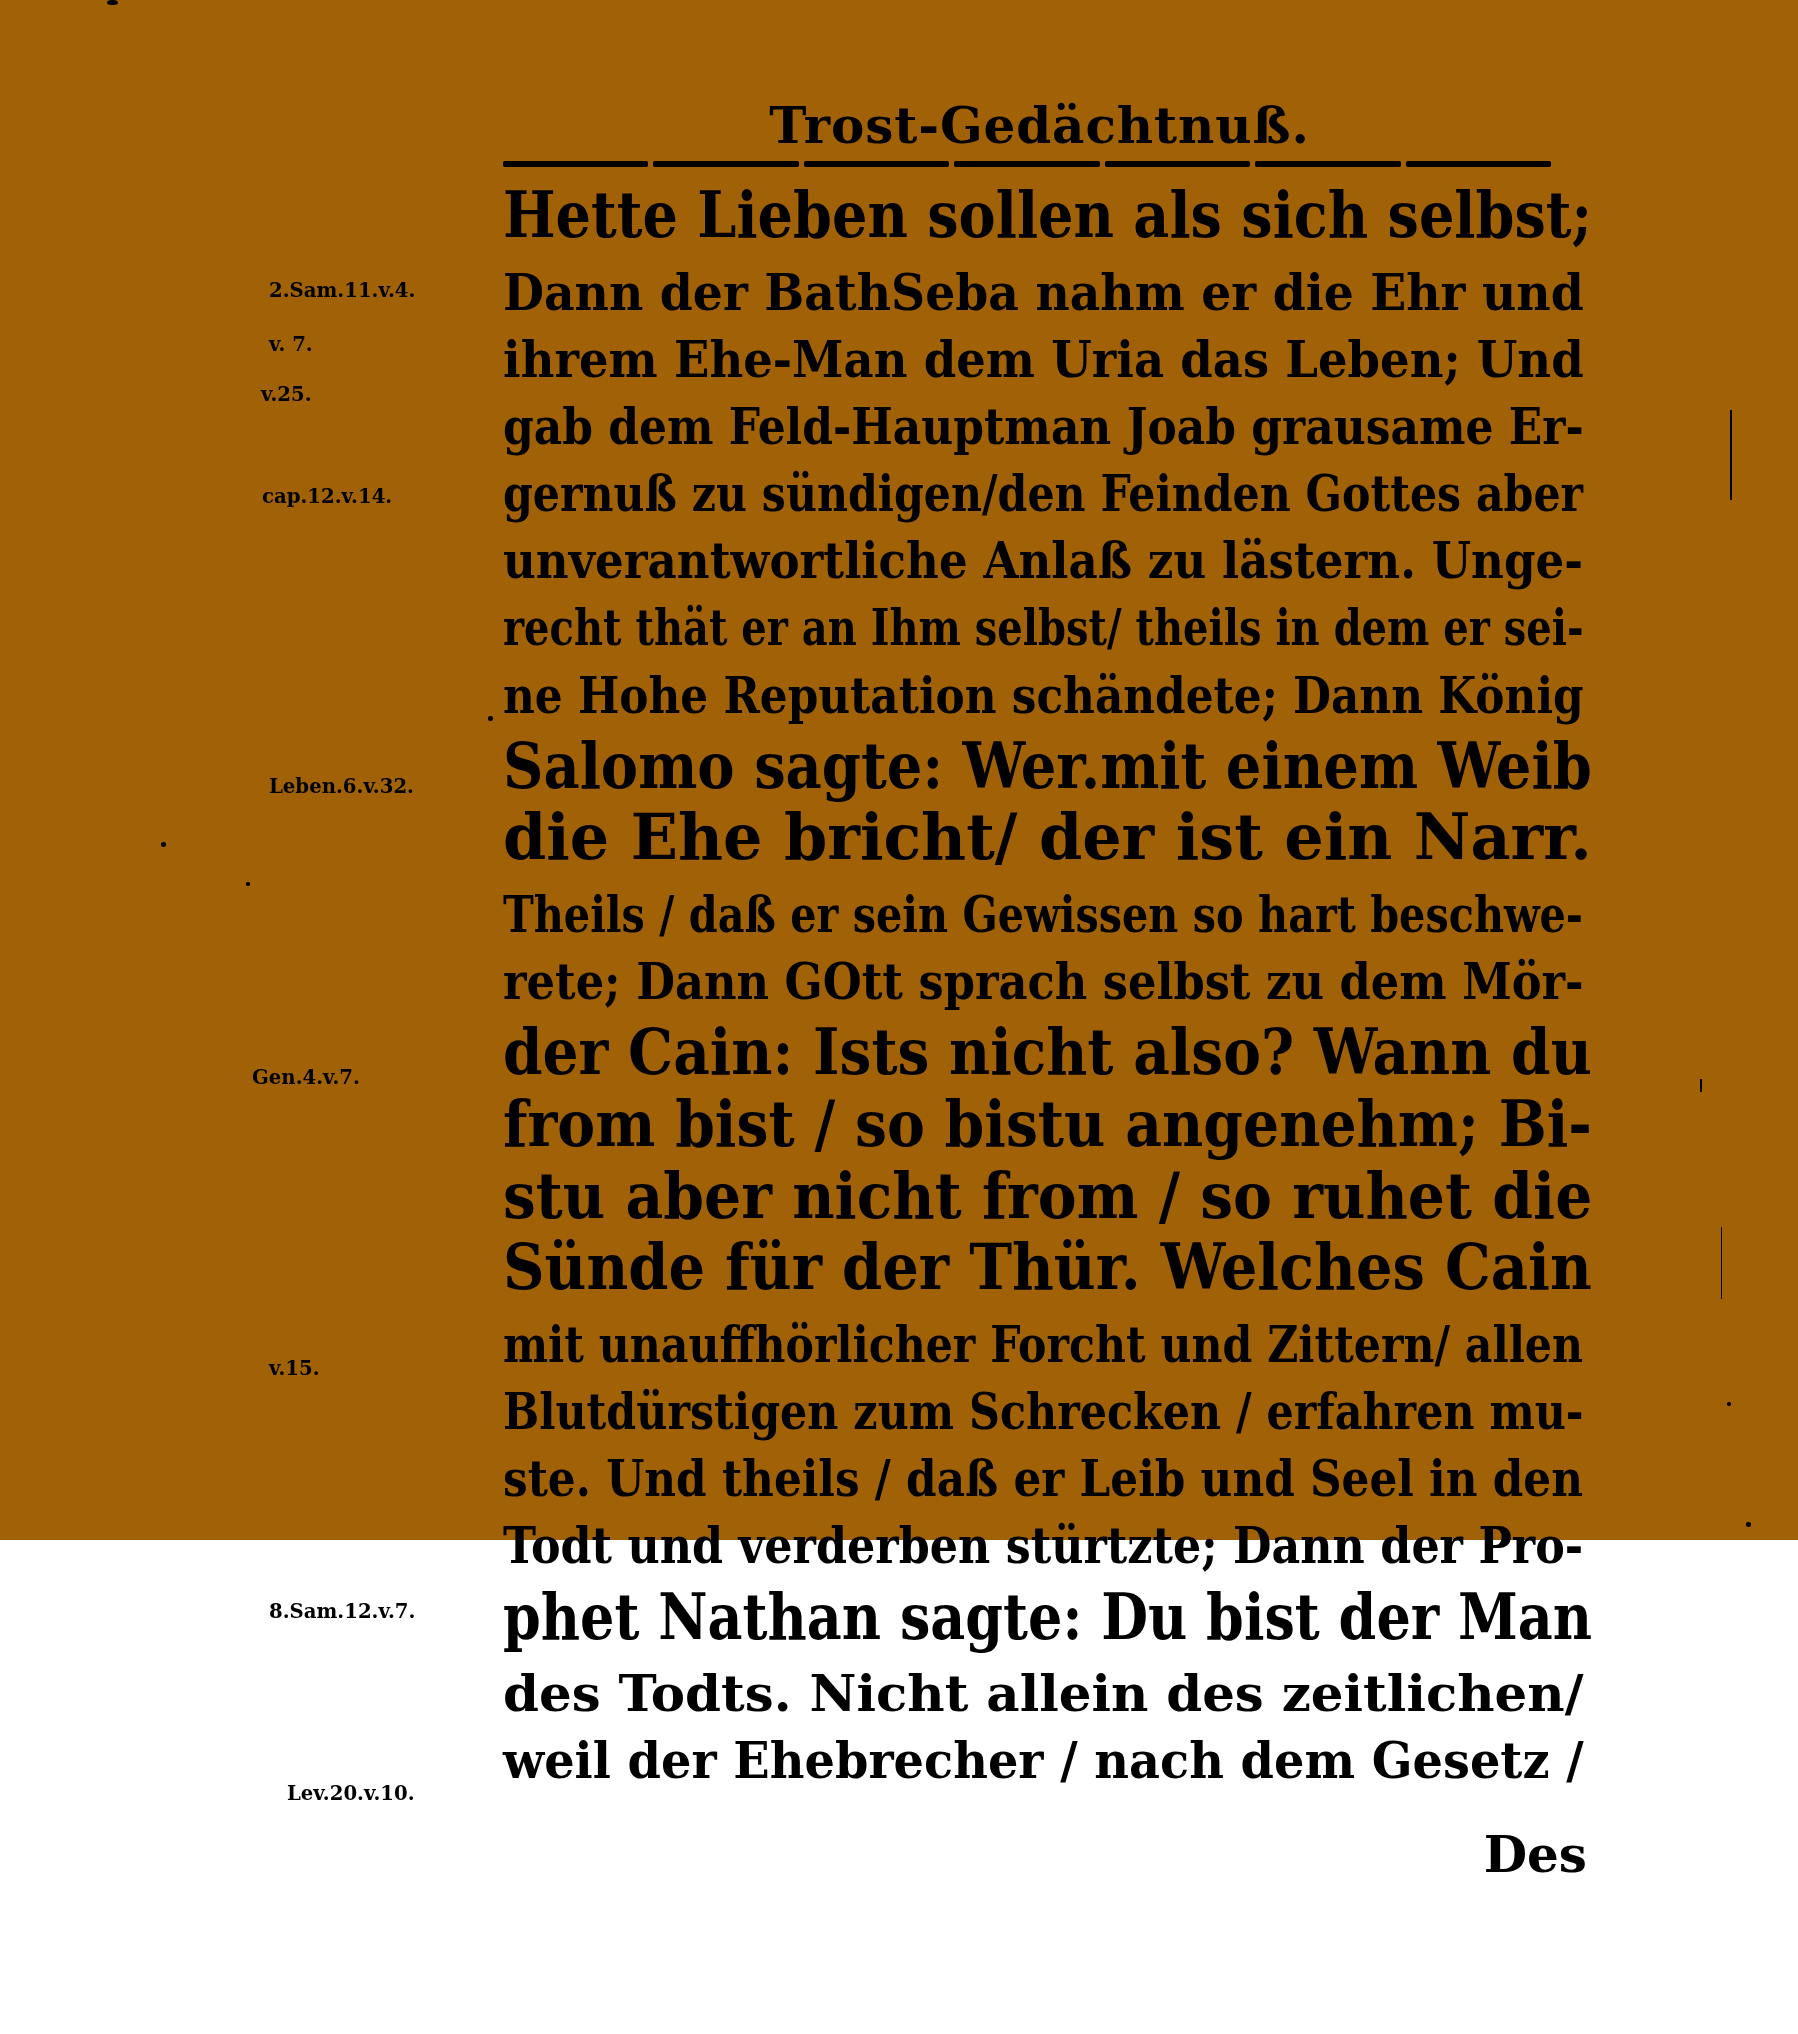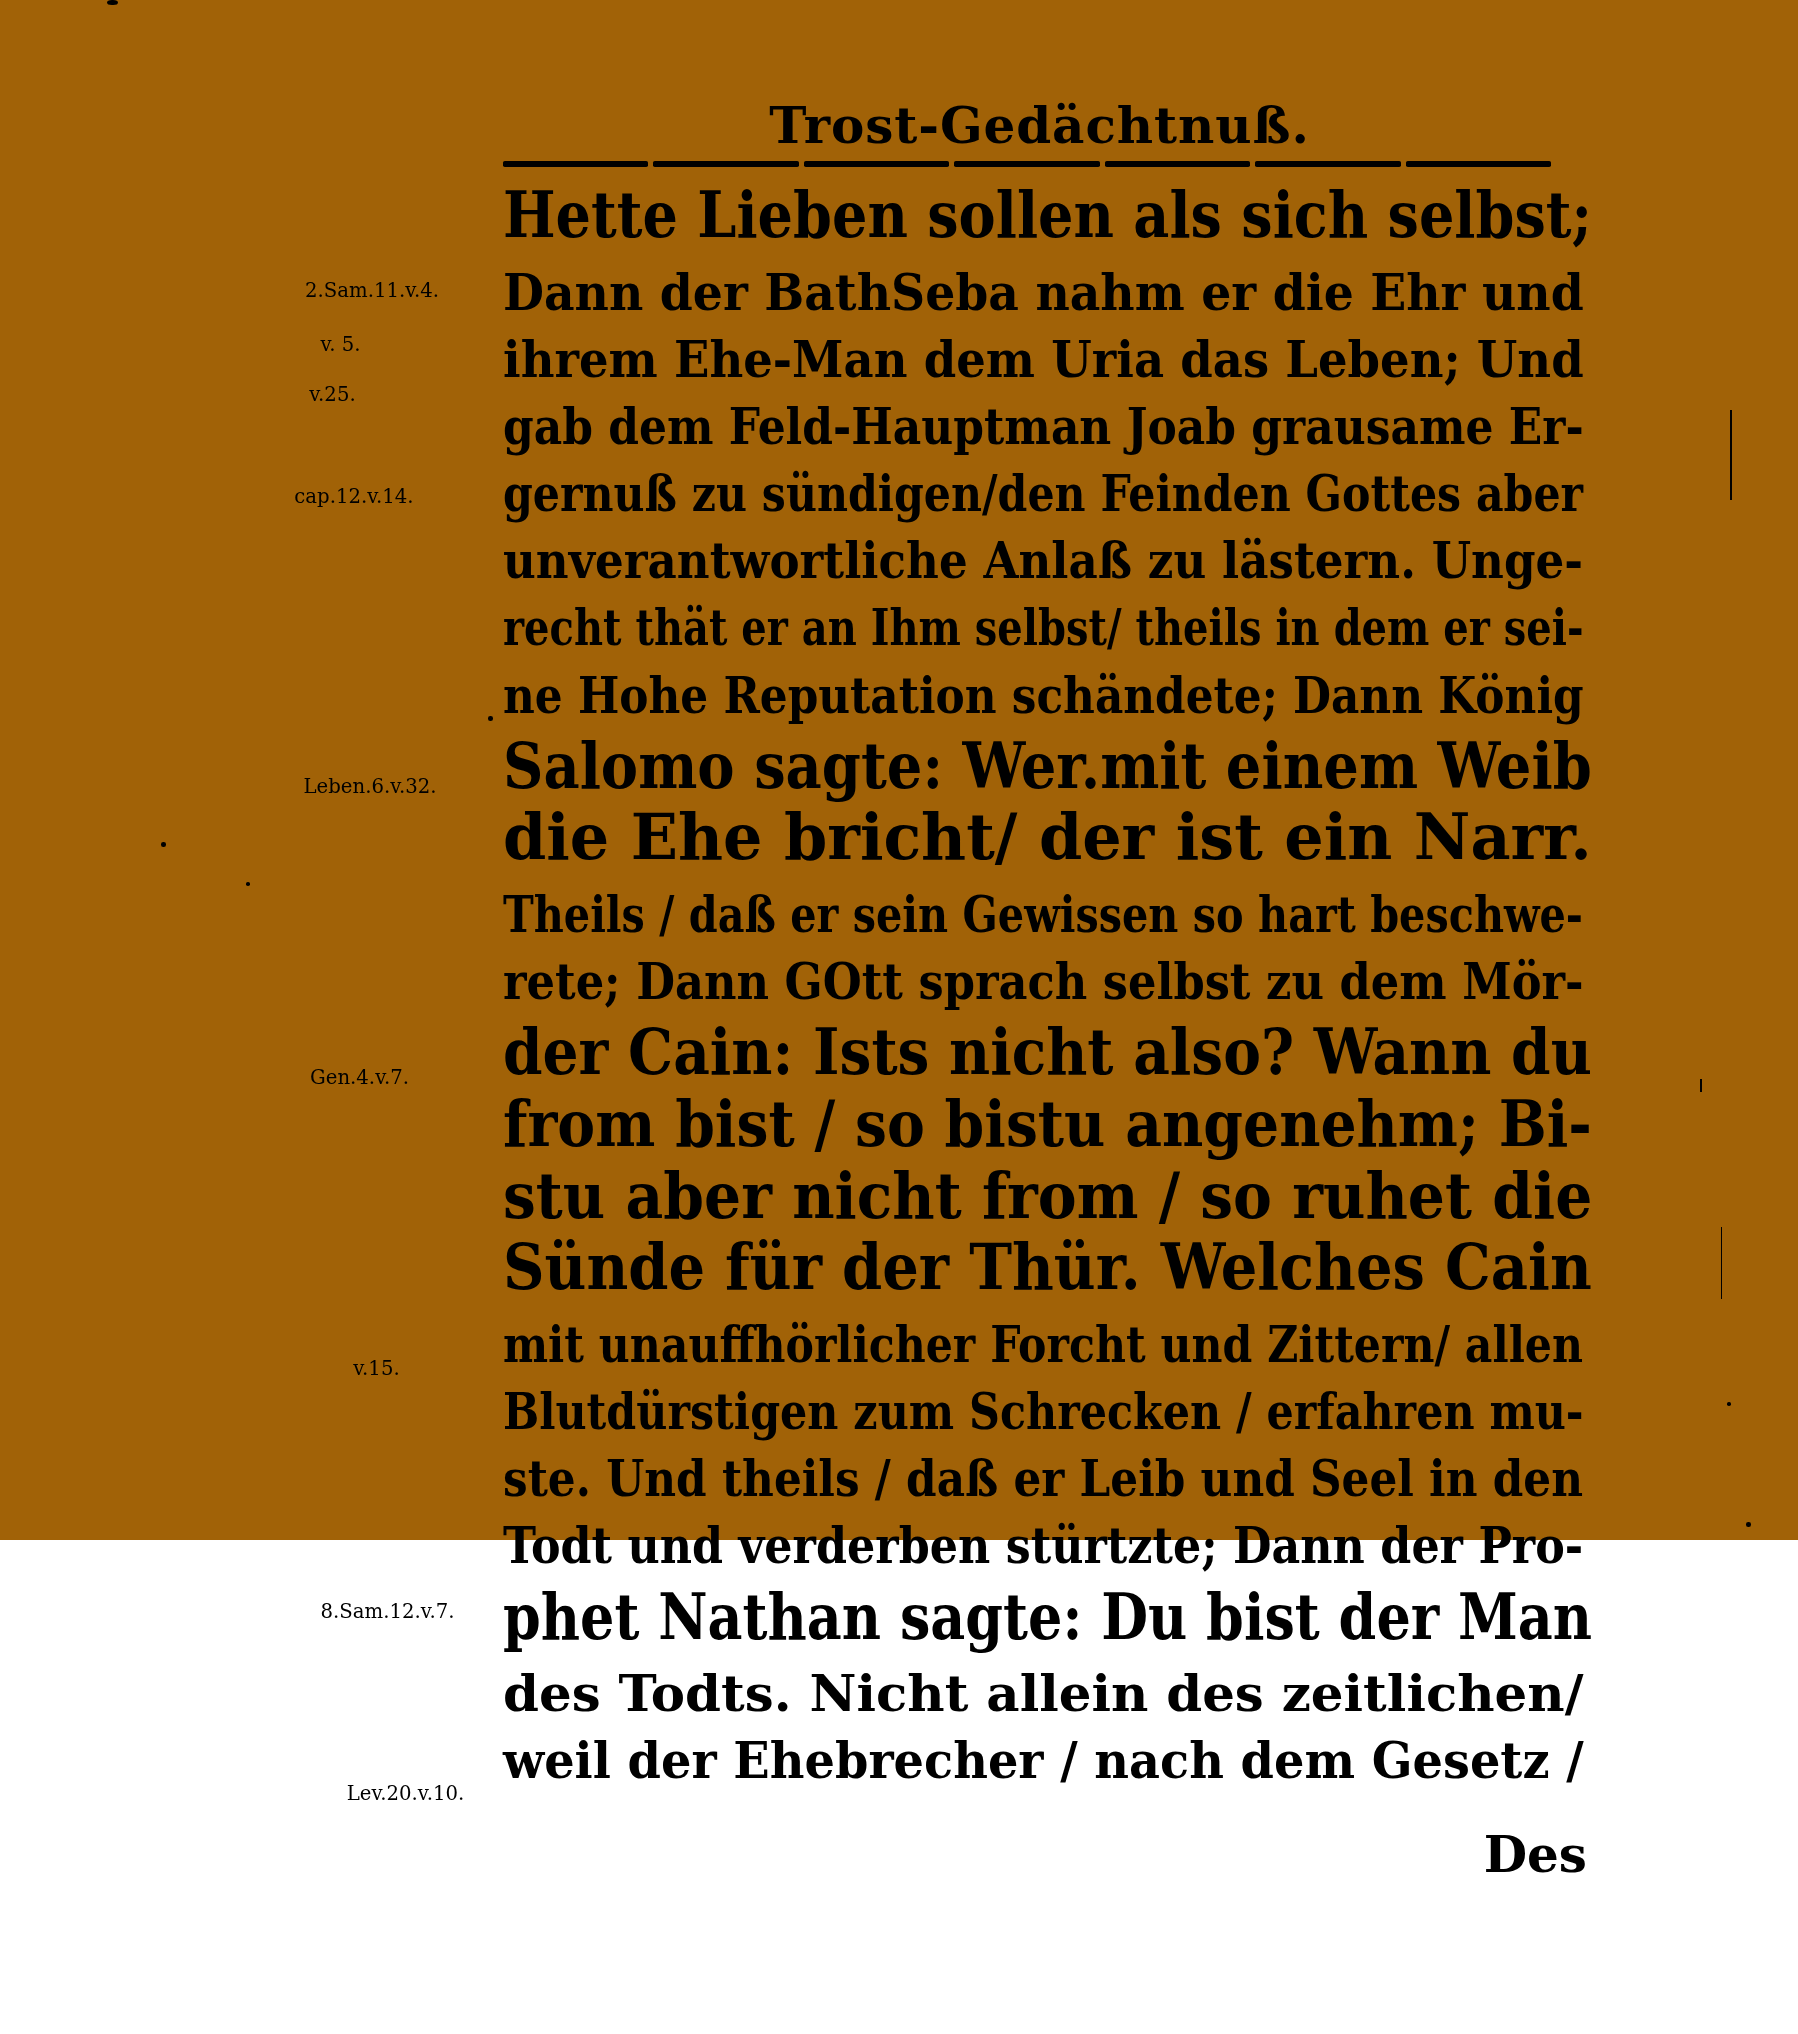--- a/index.html
+++ b/index.html
@@ -71,25 +71,25 @@
     font-size: 63px;
     line-height: 72px;
   }
   .line.right {
     text-align: right;
     text-align-last: right;
   }
   .margin-note {
     position: absolute;
     font-family: "DejaVu Serif", serif;
-    font-weight: normal;
+    font-weight: bold;
     font-size: 19.7px;
     line-height: 23px;
     white-space: nowrap;
-    text-align: center;
+    text-align: left;
   }
   .speck {
     position: absolute;
     background: #000;
     border-radius: 50%;
   }
   .edge-mark {
     position: absolute;
     width: 1.8px;
     background: #000;
@@ -133,21 +133,21 @@
     <div class="line" style="top: 1200px; display: inline-block; width: auto; transform: scaleX(0.856334);">Blutdürstigen zum Schrecken / erfahren mu-</div>
     <div class="line" style="top: 1267px; display: inline-block; width: auto; transform: scaleX(0.87491);">ste. Und theils / daß er Leib und Seel in den</div>
     <div class="line" style="top: 1334px; display: inline-block; width: auto; transform: scaleX(0.887748);">Todt und verderben stürtzte; Dann der Pro-</div>
     <div class="line large" style="top: 1402px; display: inline-block; width: auto; transform: scaleX(0.857548);">phet Nathan sagte: Du bist der Man</div>
     <div class="line" style="top: 1482px; display: inline-block; width: auto; transform: scaleX(1.02804);">des Todts. Nicht allein des zeitlichen/</div>
     <div class="line" style="top: 1549px; display: inline-block; width: auto; transform: scaleX(0.956522);">weil der Ehebrecher / nach dem Gesetz /</div>
     <div class="line right" style="top:1643px;">Des</div>
   </div>
 
   <div class="margin-note" style="left:269px; top:279px; width:206px;">2.Sam.11.v.4.</div>
-  <div class="margin-note" style="left:269px; top:333px; width:143px;">v. 5.</div>
+  <div class="margin-note" style="left:269px; top:333px; width:143px;">v. 7.</div>
   <div class="margin-note" style="left:261px; top:383px; width:143px;">v.25.</div>
   <div class="margin-note" style="left:262px; top:485px; width:184px;">cap.12.v.14.</div>
   <div class="margin-note" style="left:269px; top:775px; width:202px;">Leben.6.v.32.</div>
   <div class="margin-note" style="left:252px; top:1066px; width:215px;">Gen.4.v.7.</div>
   <div class="margin-note" style="left:269px; top:1357px; width:215px;">v.15.</div>
   <div class="margin-note" style="left:269px; top:1600px; width:237px;">8.Sam.12.v.7.</div>
   <div class="margin-note" style="left:287px; top:1782px; width:237px;">Lev.20.v.10.</div>
 
   <div class="speck" style="left:107px; top:0px; width:10.7px; height:5.4px;"></div>
   <div class="speck" style="left:488px; top:716px; width:4.5px; height:4.5px;"></div>

